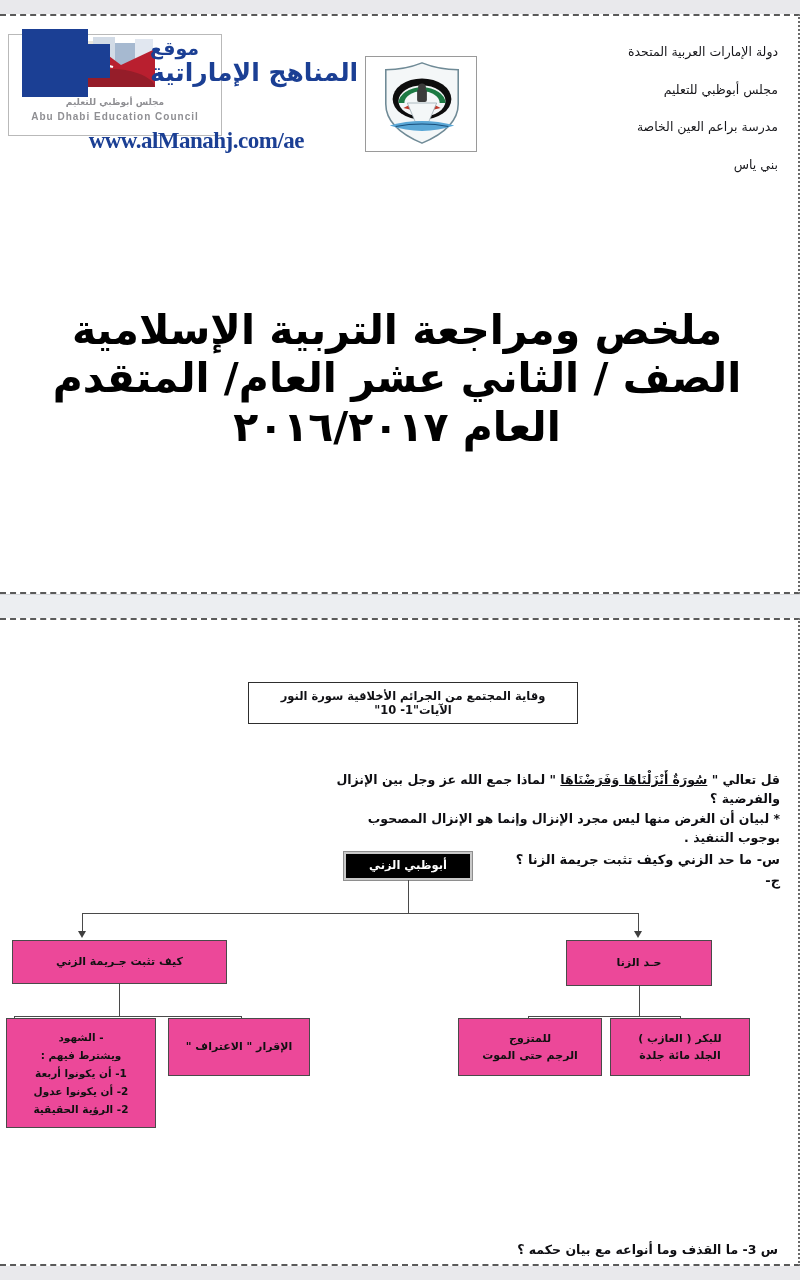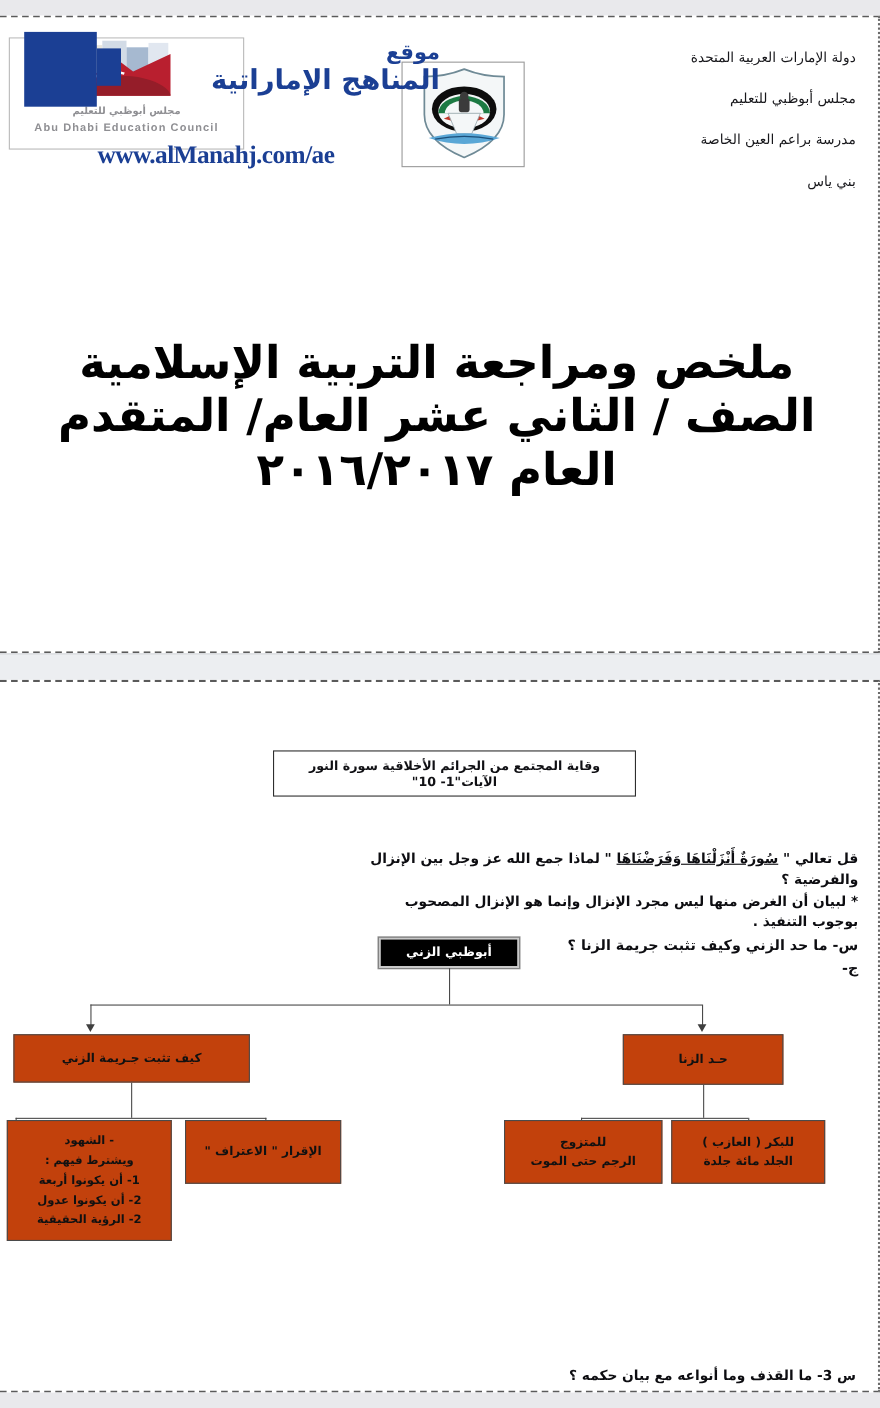--- a/index.html
+++ b/index.html
@@ -47,21 +47,21 @@
   .logo-art{position:absolute;left:0;top:0;width:212px;height:72px;}
   .logo-caption-ar,.logo-caption-en{
     position:absolute;left:0;width:212px;text-align:center;
     color:#8f8f93;font-weight:bold;letter-spacing:1px;white-space:nowrap;
   }
   .logo-caption-ar{top:62px;font-size:9px;font-family:"DejaVu Sans",sans-serif;}
   .logo-caption-en{top:76px;font-size:10px;font-family:"Liberation Sans",sans-serif;}
 
   .wm-site{
     position:absolute;left:150px;top:22px;width:250px;
-    color:#1b3f94;font-weight:bold;text-align:right;
+    color:#1b3f94;font-weight:bold;text-align:left;
     font-family:"DejaVu Sans",sans-serif;line-height:1.12;
     z-index:9;
   }
   .wm-site .l1{font-size:19px;}
   .wm-site .l2{font-size:25px;}
   .wm-url{
     position:absolute;left:4px;top:112px;width:300px;
     color:#1b3f94;font-weight:bold;font-size:23px;
     font-family:"Liberation Serif",serif;
     letter-spacing:-0.5px;direction:ltr;text-align:right;
@@ -135,21 +135,21 @@
     direction:rtl;text-align:right;
     font-family:"DejaVu Sans",sans-serif;
     font-size:10.5px;font-weight:bold;color:#111;
     line-height:1.62;padding:6px 8px;box-sizing:border-box;
   }
 
   
   .flow{position:absolute;left:0;top:0;width:800px;height:648px;}
   .node{
     position:absolute;box-sizing:border-box;
-    border:1px solid #4a4a4a;background:#c2410c;
+    border:1px solid #4a4a4a;background:#ec4899;
     display:flex;align-items:center;justify-content:center;
     direction:rtl;text-align:center;
     font-family:"DejaVu Sans",sans-serif;
     font-size:11px;font-weight:bold;color:#111;
     line-height:1.55;padding:4px 6px;
   }
   .node.root{
     background:#000;color:#fff;
     border:2px solid #c9c9c9;
     box-shadow:0 0 0 1px #8e8e8e;

